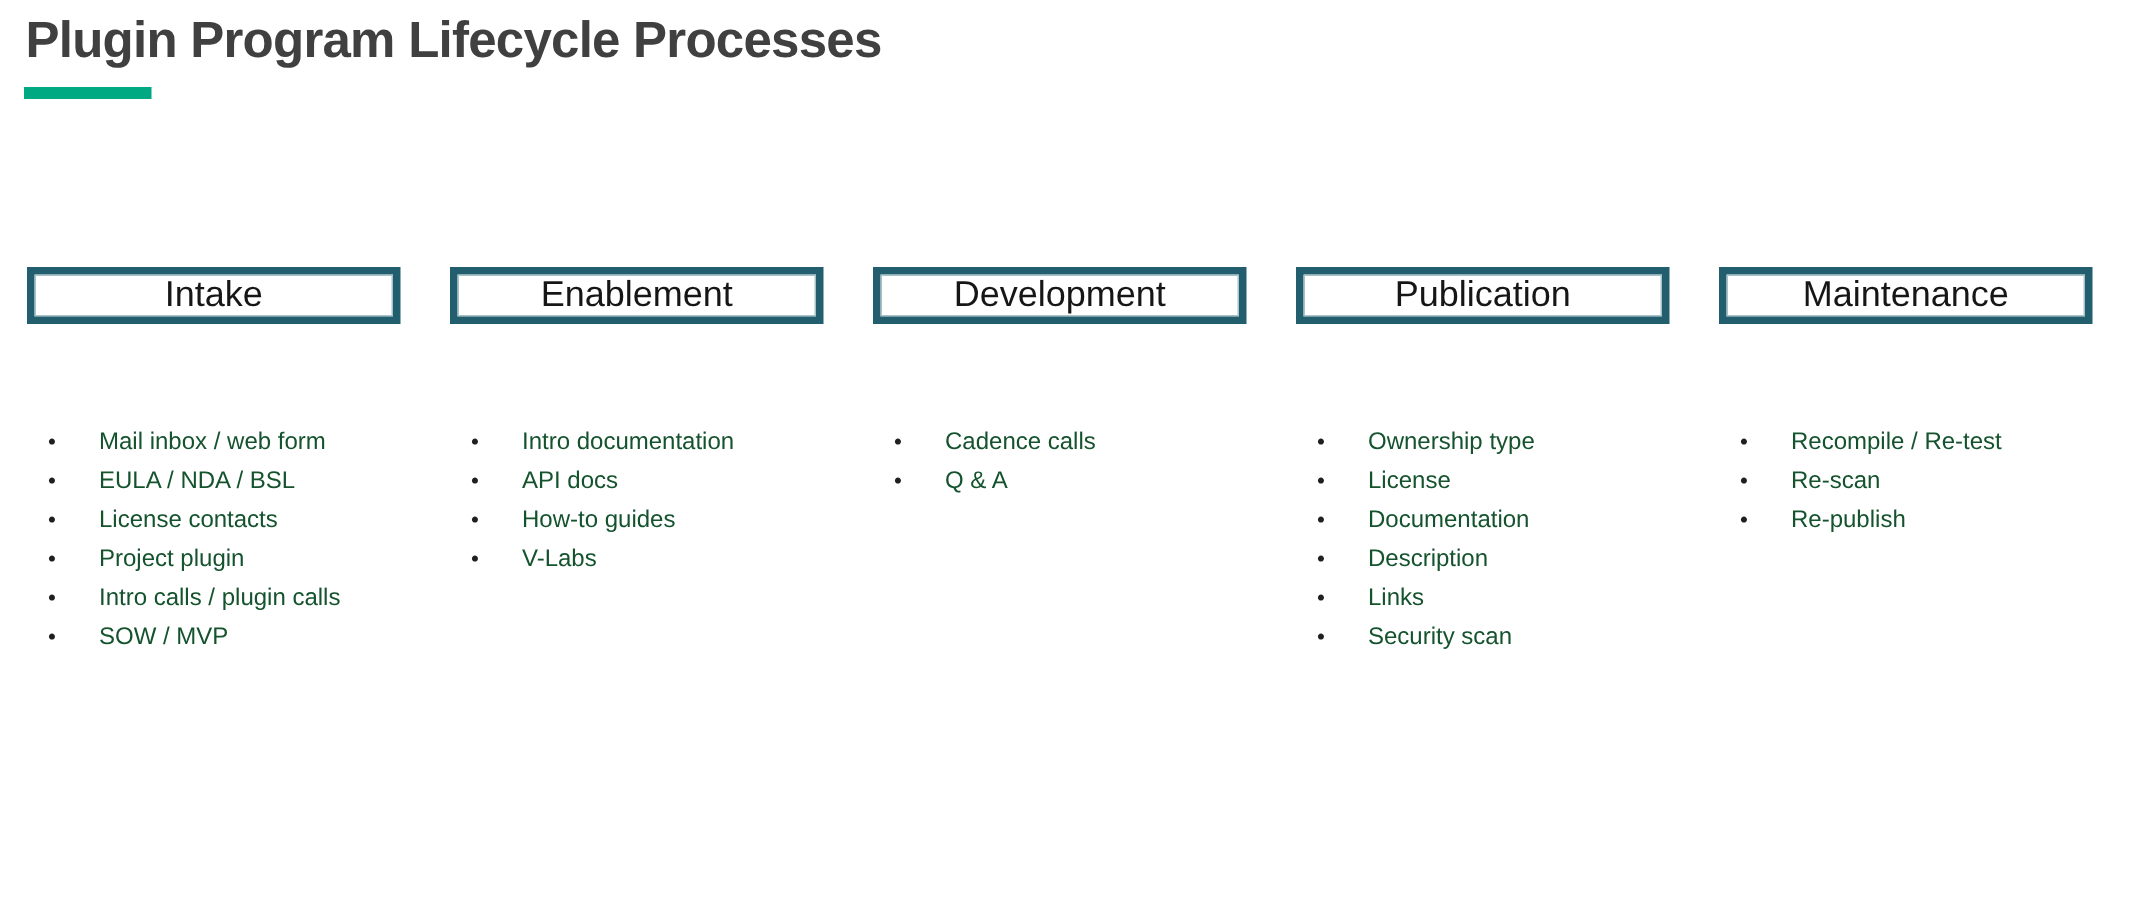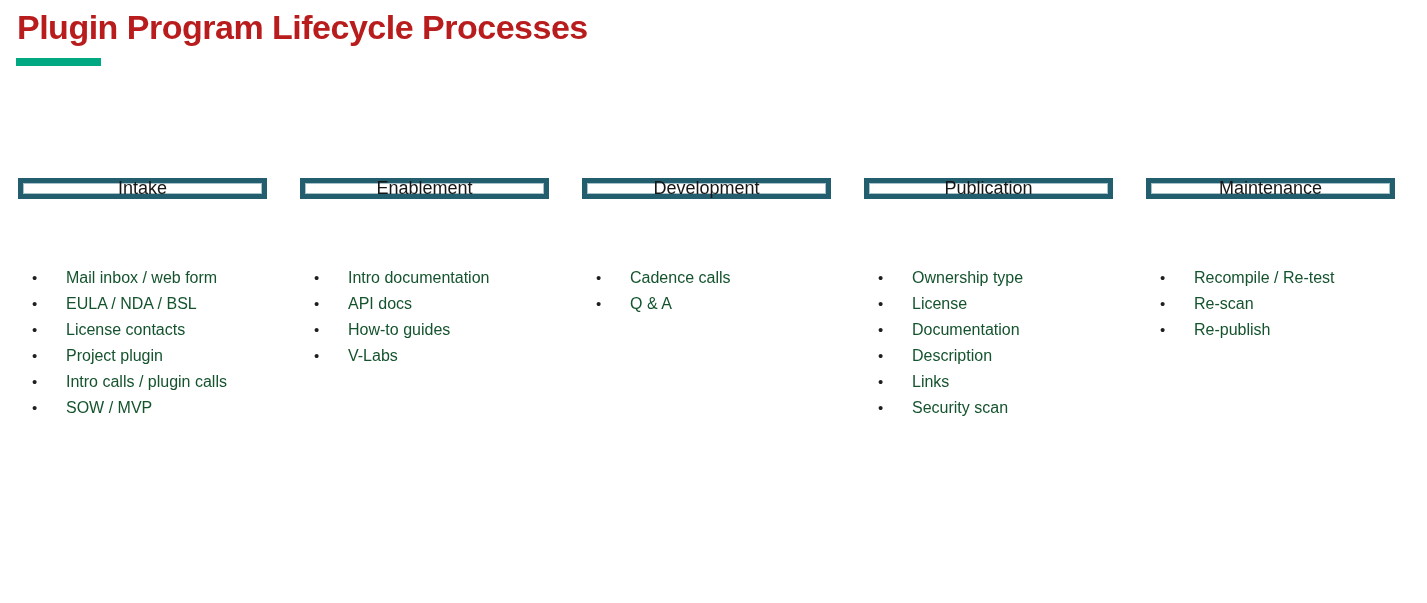--- a/index.html
+++ b/index.html
@@ -9,40 +9,40 @@
   }
   *{box-sizing:border-box;margin:0;padding:0;}
   html,body{width:1427px;height:603px;background:#ffffff;overflow:hidden;}
   body{font-family:"Liberation Sans",sans-serif;color:var(--text-color);position:relative;}
 
   .slide{position:absolute;inset:0;}
 
   .page-title{
     position:absolute;left:17px;top:8px;
     font-size:34px;font-weight:bold;letter-spacing:-0.5px;
-    color:#b91c1c;white-space:nowrap;
+    color:#404040;white-space:nowrap;
   }
   .title-accent-bar{
     position:absolute;left:16px;top:58px;width:85px;height:8px;
     background:var(--accent-green);
   }
 
   .columns{
     position:absolute;left:18px;top:178px;
     display:flex;gap:33px;
   }
   .column{width:249px;flex:0 0 249px;}
 
   .stage-box{
-    height:21px;width:100%;
+    height:38px;width:100%;
     border:5px solid var(--box-border-teal);
     box-shadow:inset 0 0 0 1px #a8c2ca;
     background:#ffffff;
     display:flex;align-items:center;justify-content:center;
-    font-size:18px;color:#161616;
+    font-size:24px;color:#161616;
   }
 
   .stage-list{
     list-style:none;
     margin-top:66px;
     font-size:16px;line-height:26px;color:#14532d;
   }
   .stage-list li{
     position:relative;
     padding-left:48px;

